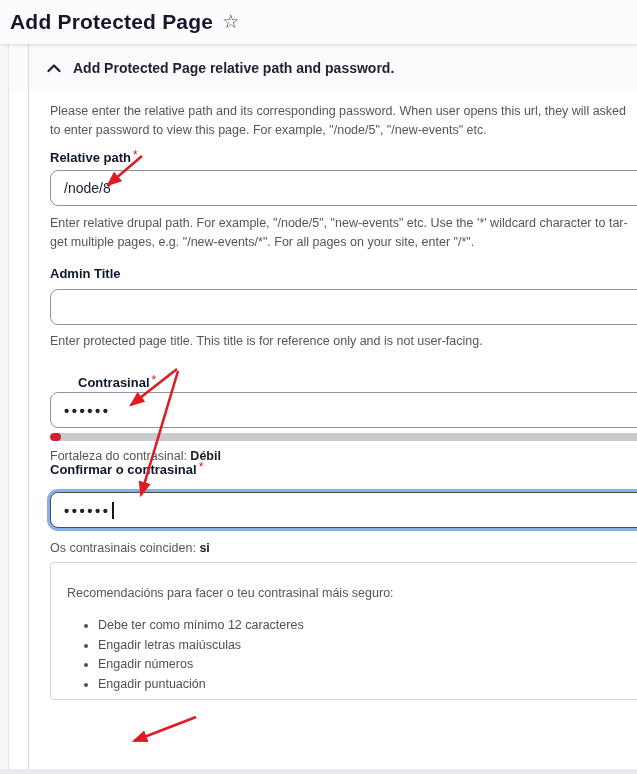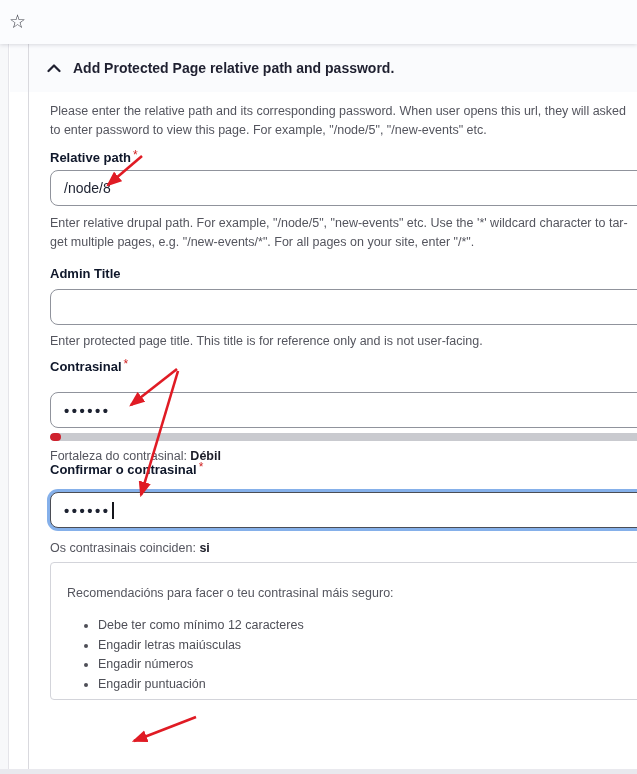--- a/index.html
+++ b/index.html
@@ -55,20 +55,21 @@
               font-family:"Liberation Sans", sans-serif; }
 
   
   .arrows { position:absolute; left:0; top:0; width:637px; height:774px;
             pointer-events:none; z-index:6; }
 </style>
 </head>
 <body>
 
 <div class="hdr">
+  <h1>Add Protected Page</h1>
   <span class="star">☆</span>
 </div>
 
 <div class="gutter"></div>
 <div class="band"></div>
 
 <div class="acc">
 
   <div class="acc-head">
     <svg width="14" height="10" viewBox="0 0 14 10">
@@ -92,21 +93,21 @@
     <div>Enter relative drupal path. For example, "/node/5", "new-events" etc. Use the '*' wildcard character to tar-</div>
     <div>get multiple pages, e.g. "/new-events/*". For all pages on your site, enter "/*".</div>
   </div>
 
   <div class="blk lbl" style="top:222px;">Admin Title</div>
   <div class="blk inp" style="top:245px;">
     <span></span>
   </div>
   <div class="blk txt-help" style="top:288px; width:612px;">Enter protected page title. This title is for reference only and is not user-facing.</div>
 
-  <div class="blk" style="top:313px;">
+  <div class="blk" style="top:329px;margin-left:28px;">
     <span class="lbl">Contrasinal</span><span class="req">*</span>
   </div>
   <div class="blk inp" style="top:348px;">
     <span class="dots">••••••</span>
   </div>
   <div class="blk strength-track" style="top:389px;">
     <div class="strength-fill"></div>
   </div>
   <div class="blk txt-help" style="top:403px;">
     <span>Fortaleza do contrasinal: </span><span class="bold-val">Débil</span>

